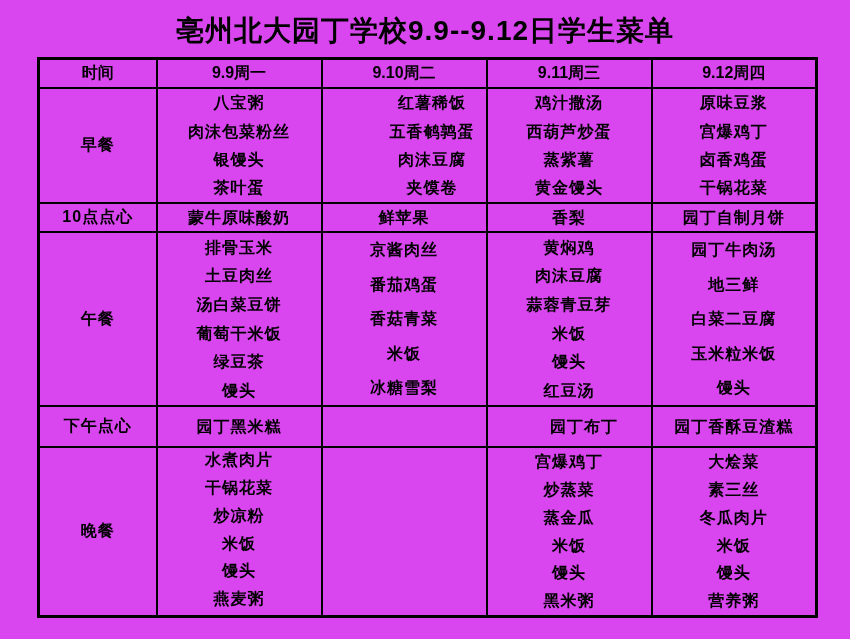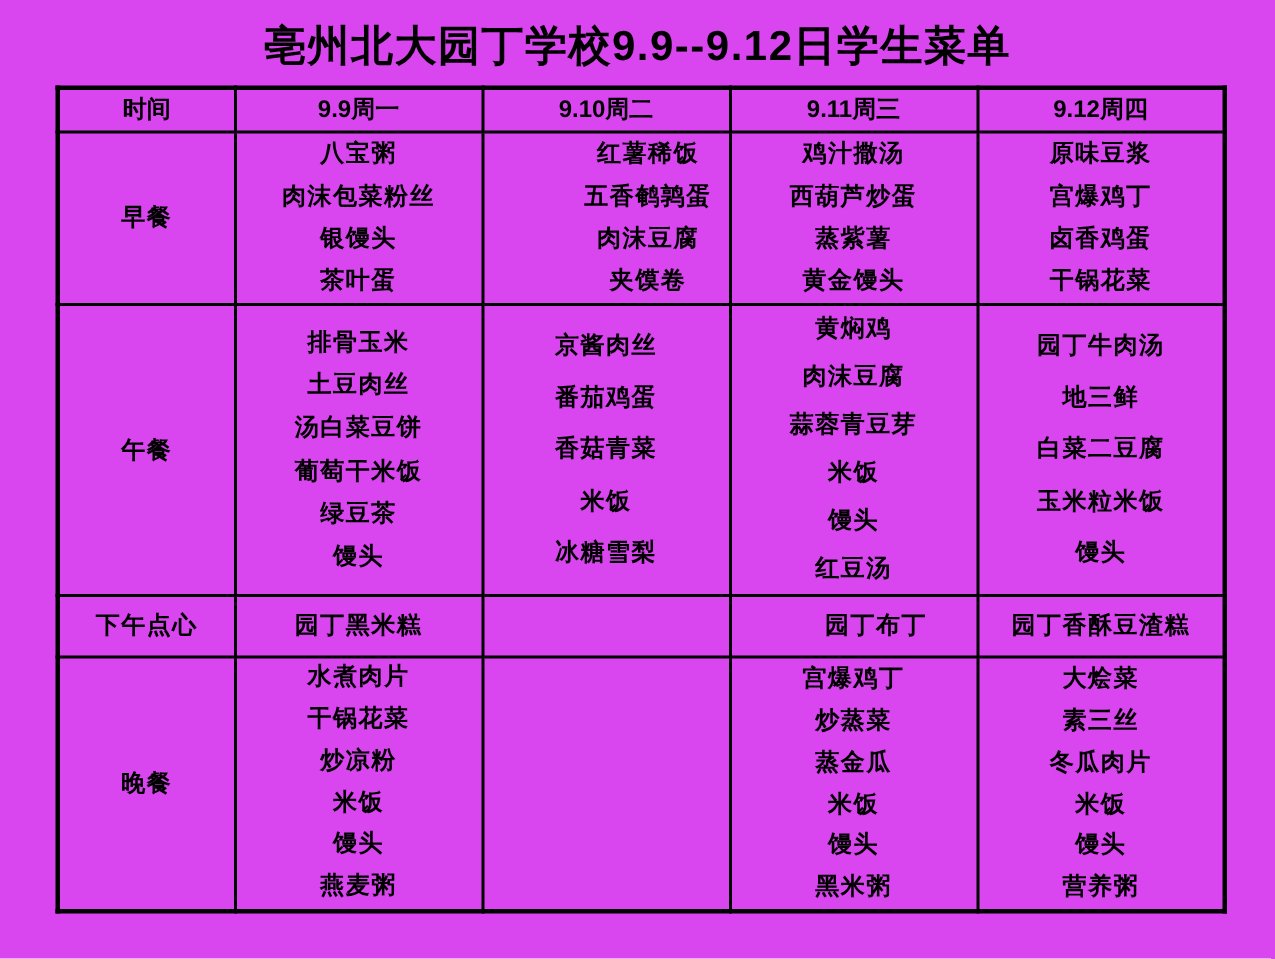--- a/index.html
+++ b/index.html
@@ -119,20 +119,43 @@
           <td>
             <div class="cell" style="height: 113px;">
               <div class="item">原味豆浆</div>
               <div class="item">宫爆鸡丁</div>
               <div class="item">卤香鸡蛋</div>
               <div class="item">干锅花菜</div>
             </div>
           </td>
         </tr>
         <tr>
+          <th class="time-cell">10点点心</th>
+          <td>
+            <div class="cell" style="height: 27px;">
+              <div class="item">蒙牛原味酸奶</div>
+            </div>
+          </td>
+          <td>
+            <div class="cell" style="height: 27px;">
+              <div class="item">鲜苹果</div>
+            </div>
+          </td>
+          <td>
+            <div class="cell" style="height: 27px;">
+              <div class="item">香梨</div>
+            </div>
+          </td>
+          <td>
+            <div class="cell" style="height: 27px;">
+              <div class="item">园丁自制月饼</div>
+            </div>
+          </td>
+        </tr>
+        <tr>
           <th class="time-cell">午餐</th>
           <td>
             <div class="cell" style="height: 172px;">
               <div class="item">排骨玉米</div>
               <div class="item">土豆肉丝</div>
               <div class="item">汤白菜豆饼</div>
               <div class="item">葡萄干米饭</div>
               <div class="item">绿豆茶</div>
               <div class="item">馒头</div>
             </div>
@@ -140,21 +163,21 @@
           <td>
             <div class="cell" style="height: 172px;">
               <div class="item">京酱肉丝</div>
               <div class="item">番茄鸡蛋</div>
               <div class="item">香菇青菜</div>
               <div class="item">米饭</div>
               <div class="item">冰糖雪梨</div>
             </div>
           </td>
           <td>
-            <div class="cell" style="height: 192px;">
+            <div class="cell" style="height: 172px;">
               <div class="item">黄焖鸡</div>
               <div class="item">肉沫豆腐</div>
               <div class="item">蒜蓉青豆芽</div>
               <div class="item">米饭</div>
               <div class="item">馒头</div>
               <div class="item">红豆汤</div>
             </div>
           </td>
           <td>
             <div class="cell" style="height: 172px;">

